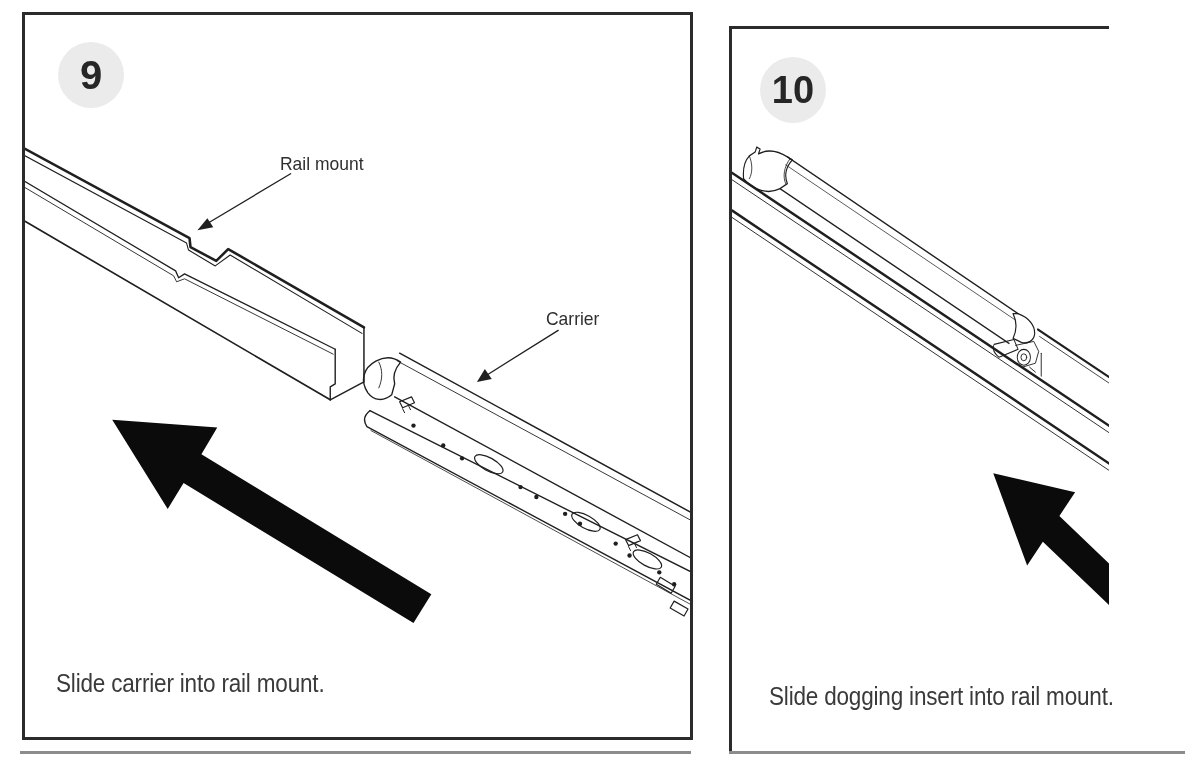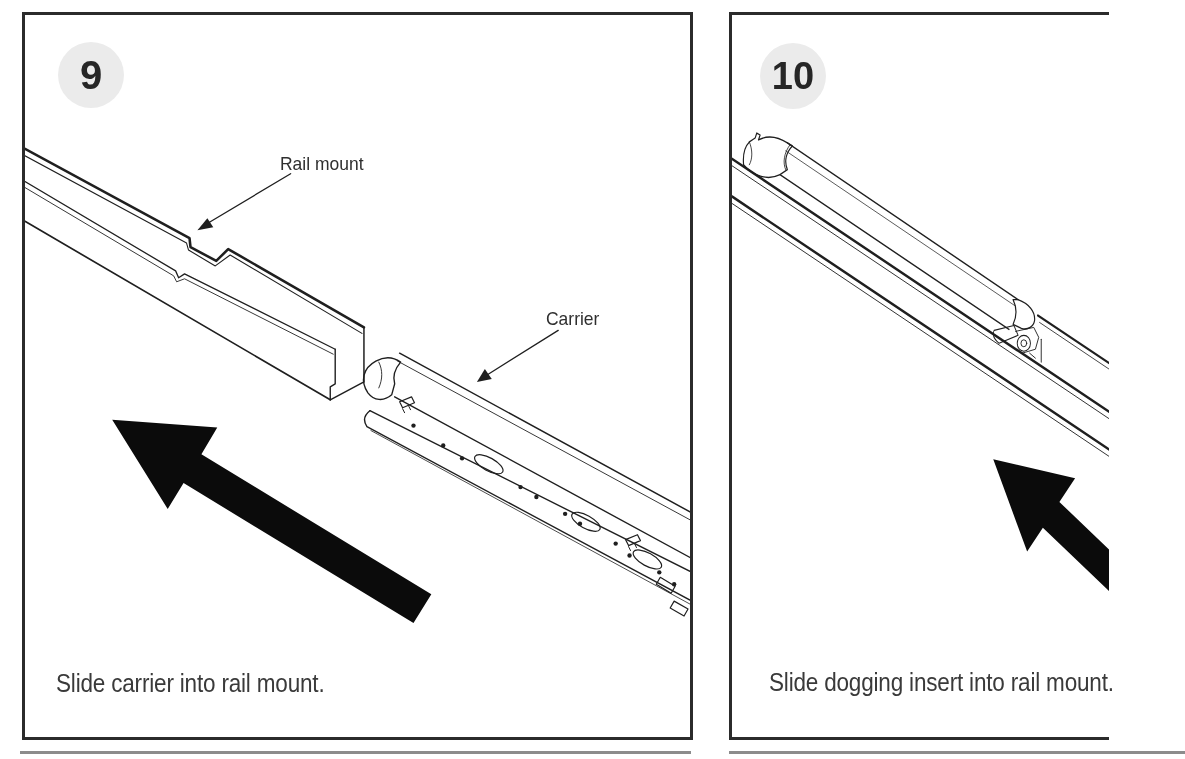--- a/index.html
+++ b/index.html
@@ -1,20 +1,20 @@
 <!DOCTYPE html>
 <html><head>
 <meta charset="utf-8">
 <style>
   html,body{margin:0;padding:0;background:#ffffff;}
   #stage{position:relative;width:1185px;height:759px;background:#ffffff;overflow:hidden;
          font-family:"Liberation Sans",sans-serif;}
   .panel{position:absolute;top:12px;height:728px;border:3px solid #2b2b2b;box-sizing:border-box;background:#ffffff;}
   #panel-9{left:22px;width:671px;}
-  #panel-10{left:729px;width:380px;border-right:none;}
+  #panel-10{left:729px;width:380px;border-right:none;margin-top:14px;}
   .drawing{position:absolute;left:0;top:0;width:100%;height:100%;}
   .badge{position:absolute;width:66px;height:66px;border-radius:50%;background:#ebebeb;
          display:flex;align-items:center;justify-content:center;
          font-weight:bold;color:#262626;}
   #panel-9 .badge{left:33px;top:27px;font-size:40px;}
   #panel-10 .badge{left:28px;top:28px;font-size:38px;}
   .callout{position:absolute;color:#2f2f2f;font-size:19px;white-space:nowrap;
            transform:scaleX(0.92);transform-origin:0 50%;}
   #label-rail-mount{left:255px;top:138px;}
   #label-carrier{left:521px;top:293px;}

